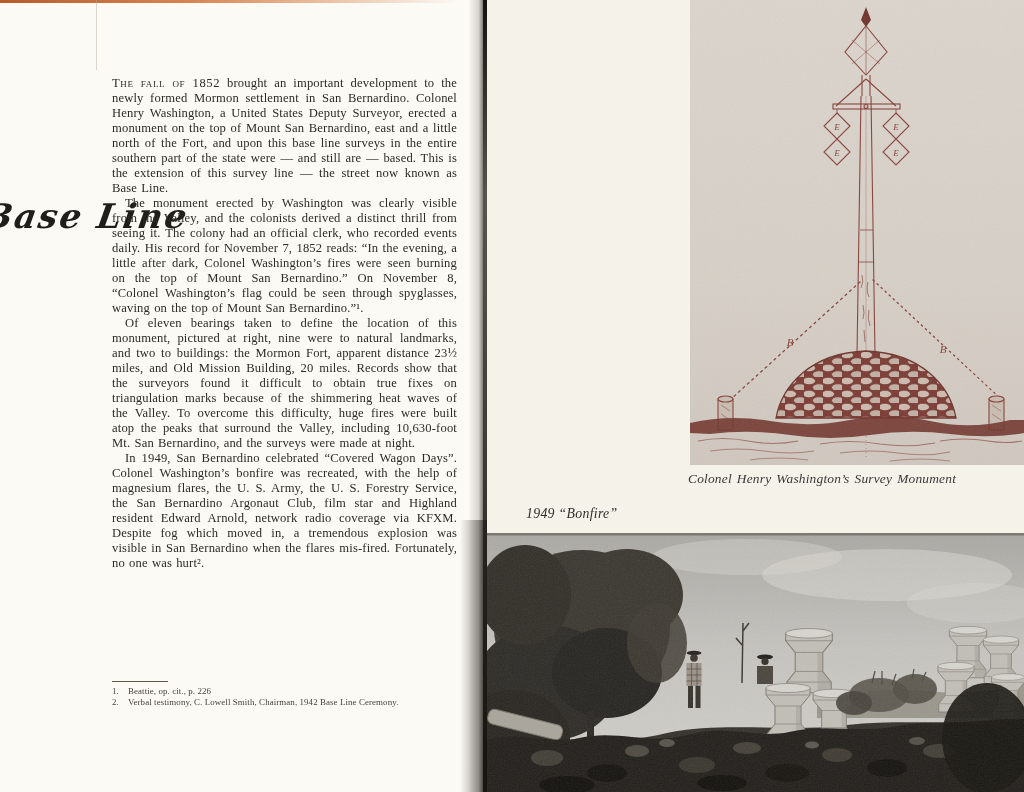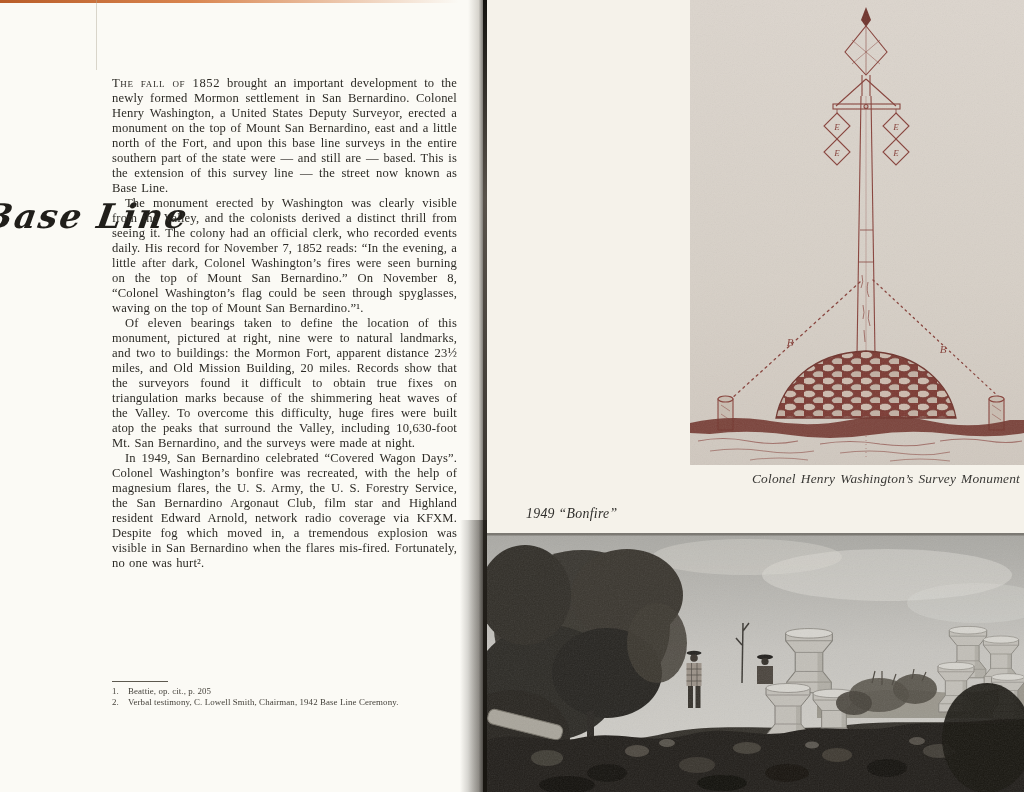--- a/index.html
+++ b/index.html
@@ -53,21 +53,21 @@
   .footnote-block{
     position:absolute;left:112px;top:681px;width:348px;color:#46433c;
     font-size:8.9px;line-height:10.6px;letter-spacing:.1px;
   }
   .footnote-rule{width:56px;border-top:1px solid #5d594f;margin-bottom:4px;}
   .fn{position:relative;padding-left:16px;}
   .fn .num{position:absolute;left:0;top:0;}
   
   .monument-art{position:absolute;left:690px;top:0;width:334px;height:465px;}
   .caption-block{
-    position:absolute;left:688px;top:471px;width:332px;text-align:right;
+    position:absolute;left:688px;top:471px;width:332px;text-align:left;
     color:#393835;font-style:italic;
   }
   .caption-title{font-size:13.4px;letter-spacing:.2px;word-spacing:1.5px;}
   .caption-credit{font-size:11.4px;margin-top:5px;word-spacing:2.5px;color:#44433f;}
   .bonfire-label{
     position:absolute;left:526px;top:506px;font-style:italic;
     font-size:13.8px;color:#2f2e2b;letter-spacing:.3px;text-align:center;
   }
   .bonfire-photo{position:absolute;left:487px;top:533px;width:537px;height:259px;}
 </style>
@@ -86,21 +86,21 @@
       <p><span class="lead-caps">The fall of 1852</span><span> brought an important development to the newly formed Mormon settlement in San Bernardino. Colonel Henry Washington, a United States Deputy Surveyor, erected a monument on the top of Mount San Bernardino, east and a little north of the Fort, and upon this base line surveys in the entire southern part of the state were — and still are — based. This is the extension of this survey line — the street now known as Base Line.</span></p>
       <p class="indent">The monument erected by Washington was clearly visible from the Valley, and the colonists derived a distinct thrill from seeing it. The colony had an official clerk, who recorded events daily. His record for November 7, 1852 reads: “In the evening, a little after dark, Colonel Washington’s fires were seen burning on the top of Mount San Bernardino.” On November 8, “Colonel Washington’s flag could be seen through spyglasses, waving on the top of Mount San Bernardino.”¹.</p>
       <p class="indent">Of eleven bearings taken to define the location of this monument, pictured at right, nine were to natural landmarks, and two to buildings: the Mormon Fort, apparent distance 23½ miles, and Old Mission Building, 20 miles. Records show that the surveyors found it difficult to obtain true fixes on triangulation marks because of the shimmering heat waves of the Valley. To overcome this difficulty, huge fires were built atop the peaks that surround the Valley, including 10,630-foot Mt. San Bernardino, and the surveys were made at night.</p>
       <p class="indent">In 1949, San Bernardino celebrated “Covered Wagon Days”. Colonel Washington’s bonfire was recreated, with the help of magnesium flares, the U. S. Army, the U. S. Forestry Service, the San Bernardino Argonaut Club, film star and Highland resident Edward Arnold, network radio coverage via KFXM. Despite fog which moved in, a tremendous explosion was visible in San Bernardino when the flares mis-fired. Fortunately, no one was hurt².</p>
     </div>
 
     <div class="footnote-block">
       <div class="footnote-rule"></div>
       <div class="fn">
         <span class="num">1.</span>
-        <span>Beattie, op. cit., p. 205</span>
+        <span>Beattie, op. cit., p. 226</span>
       </div>
       <div class="fn">
         <span class="num">2.</span>
         <span>Verbal testimony, C. Lowell Smith, Chairman, 1942 Base Line Ceremony.</span>
       </div>
     </div>
   </div>
 
   <div class="gutter-shade"></div>
   <div class="gutter-core"></div>

